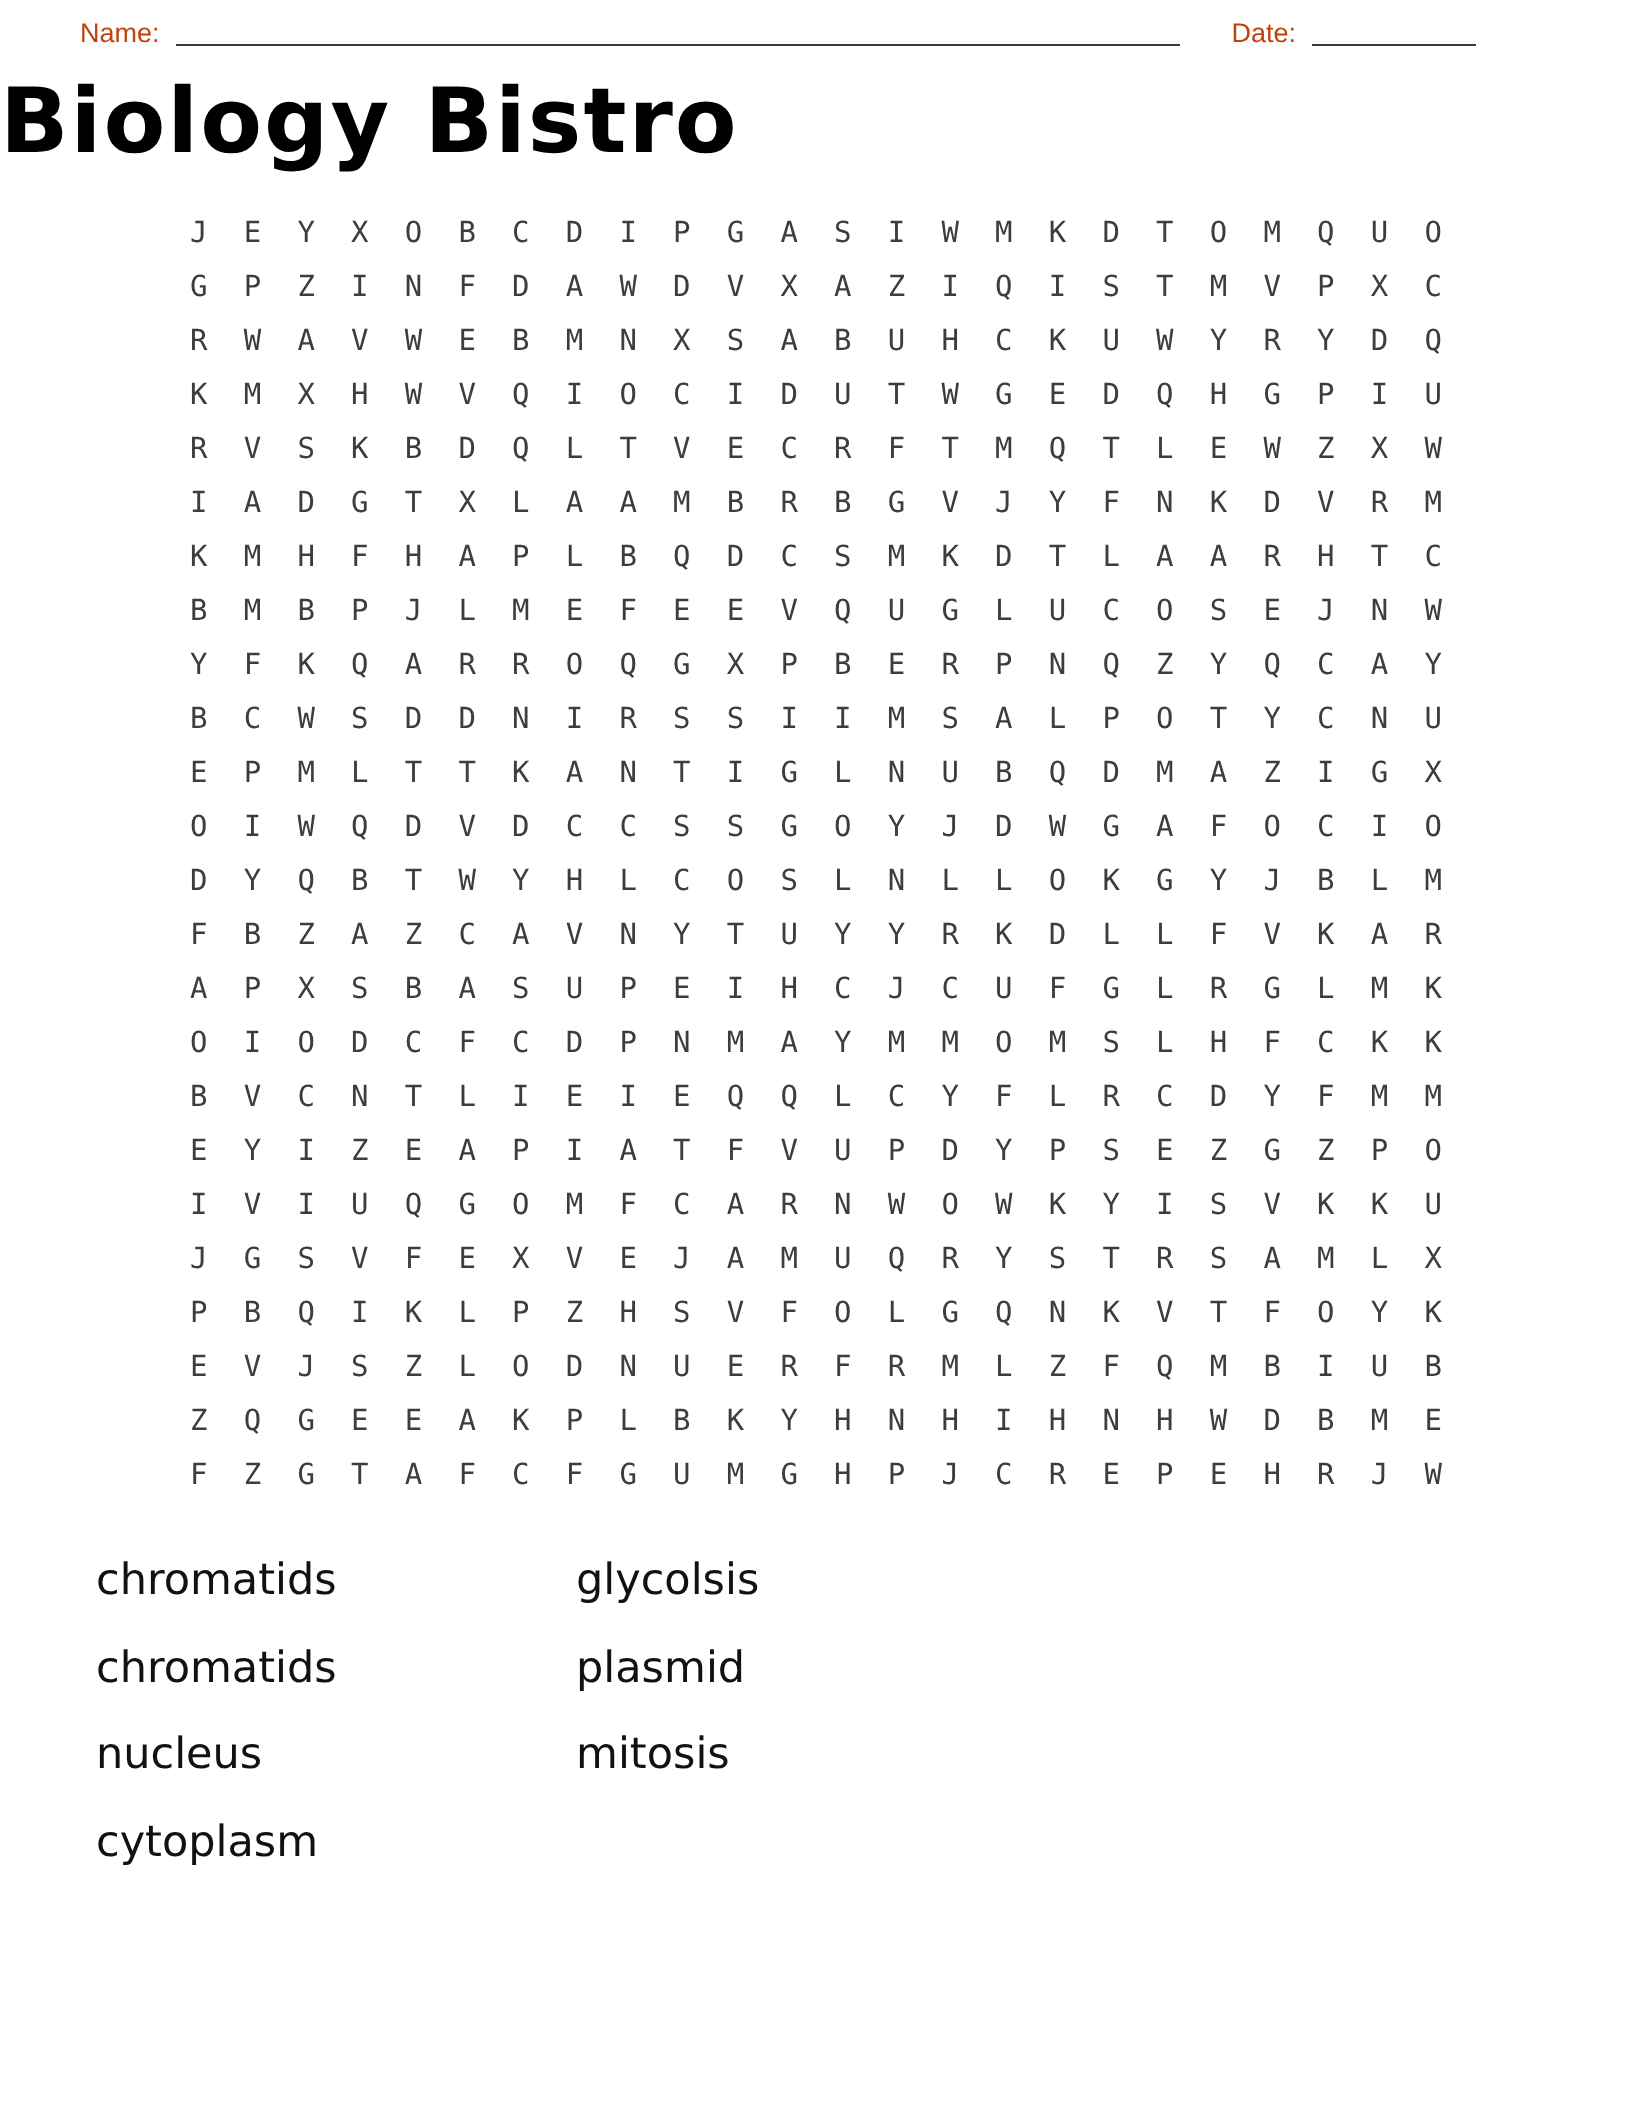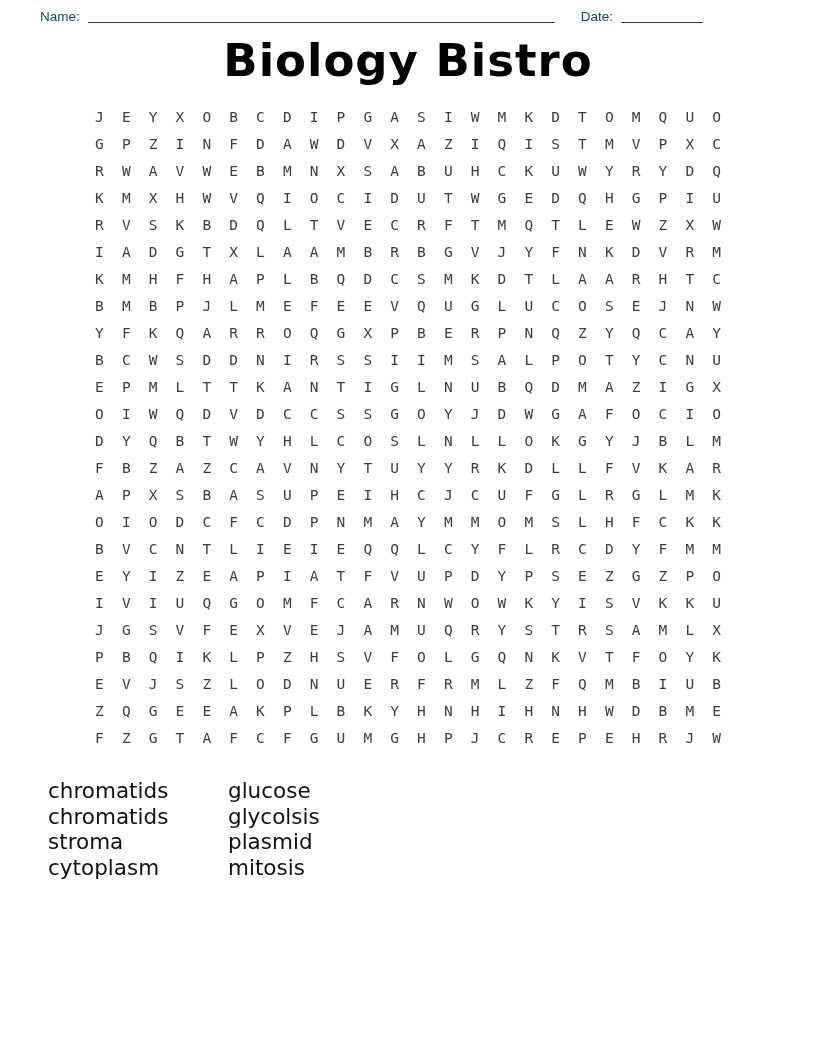--- a/index.html
+++ b/index.html
@@ -8,35 +8,34 @@
     width: 816px;
     height: 1056px;
     margin: 0 auto;
     font-family: "DejaVu Sans", sans-serif;
     color: #000;
     overflow: hidden;
   }
   .header {
     display: flex;
     align-items: flex-end;
-    padding: 9px 113px 0 40px;
+    padding: 9px 78px 0 40px;
     font-family: "Liberation Sans", sans-serif;
     font-size: 13.5px;
-    color: #0c4a6e;
+    color: #c2410c;
   }
   .label { white-space: nowrap; padding-bottom: 1px; }
   .fill-line {
     display: inline-block;
     border-bottom: 1.3px solid #3a3a3a;
     height: 13px;
   }
   .name-line { flex: 1; margin: 0 26px 2px 8px; }
   .date-line { width: 82px; margin: 0 0 2px 8px; }
   .title {
-    text-align: center;
     margin-top: 10px;
     font-size: 45px;
     font-weight: 600;
     letter-spacing: 1px;
     line-height: 1.15;
     color: #000;
     font-family: "DejaVu Sans", sans-serif;
   }
   .grid {
     width: 644px;
@@ -50,23 +49,24 @@
     align-items: center;
     justify-content: center;
     font-family: "DejaVu Sans Mono", monospace;
     font-size: 14.5px;
     font-weight: 400;
     color: #3d3d3d;
   }
   .words {
     margin: 26px 48px 0;
     display: grid;
-    grid-template-columns: repeat(4, 1fr);
+    grid-template-columns: repeat(3, 1fr);
     grid-template-rows: repeat(4, auto);
     grid-auto-flow: column;
+    row-gap: 18px;
     font-size: 21.5px;
     line-height: 1.2;
     color: #111;
     font-family: "DejaVu Sans", sans-serif;
   }
 </style>
 </head>
 <body>
 
 <div class="page">
@@ -655,21 +655,20 @@
       <div class="grid-cell">E</div>
       <div class="grid-cell">H</div>
       <div class="grid-cell">R</div>
       <div class="grid-cell">J</div>
       <div class="grid-cell">W</div>
     </div>
 
   <div class="words">
       <div class="word">chromatids</div>
       <div class="word">chromatids</div>
-      <div class="word">stroma</div>
+      <div class="word">nucleus</div>
       <div class="word">cytoplasm</div>
-      <div class="word">glucose</div>
       <div class="word">glycolsis</div>
       <div class="word">plasmid</div>
       <div class="word">mitosis</div>
     </div>
 
 </div>
 
 </body></html>

